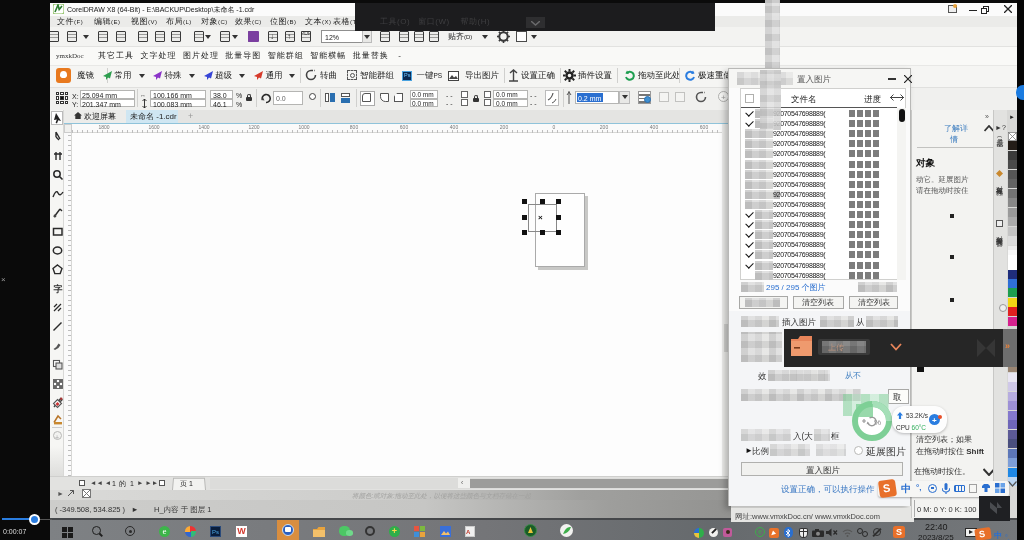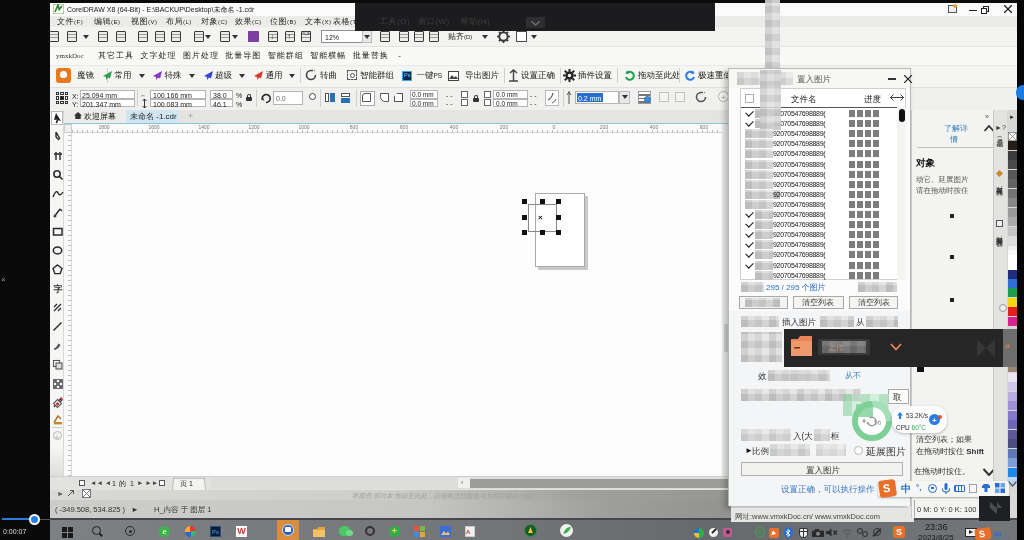--- a/index.html
+++ b/index.html
@@ -494,21 +494,21 @@
     </svg>
     <svg class="ab" style="left:842px;top:528px" width="11" height="9">
       <path d="M1 4 A6 6 0 0 1 10 4 M3 6 A4 4 0 0 1 8 6" stroke="#555" stroke-width="1.1" fill="none"></path>
       <circle cx="5.5" cy="8" r="1" fill="#555"></circle>
     </svg>
     <div class="ab" style="left:857px;top:528px;width:6px;height:6px;border:1.4px solid #2a2a2a;border-radius:50%"></div>
     <div class="ab" style="left:862px;top:531px;width:6px;height:6px;border:1.4px solid #2a2a2a;border-radius:50%"></div>
     <div class="ab" style="left:873px;top:528px;width:8px;height:8px;border:1.8px solid #2f2f2f;border-radius:50%"></div>
     <div class="ab" style="left:876px;top:526.5px;width:2px;height:11px;background:#2f2f2f;transform:rotate(45deg)"></div>
     <div class="ab" style="left:893px;top:526px;width:12px;height:12px;background:#e8702a;border-radius:2.5px;color:#fff;font-size:9px;font-weight:bold;text-align:center;line-height:12px">S</div>
-    <div class="t" style="left:925px;top:523px;font-size:9px;color:#1a1a1a">23:36</div>
+    <div class="t" style="left:925px;top:523px;font-size:9px;color:#1a1a1a">22:40</div>
     <div class="t" style="left:918px;top:533.5px;font-size:8px;color:#1a1a1a">2023/8/25</div>
 
 <div class="ab" style="left:355px;top:3px;width:359.5px;height:27.5px;background:#1c1c1e"></div>
 <div class="t" style="left:380px;top:18px;color:#3f3f41;letter-spacing:0.5px">工具(O)&nbsp;&nbsp; 窗口(W)&nbsp;&nbsp;&nbsp; 帮助(H)</div>
 <div class="ab" style="left:526px;top:17px;width:19px;height:11px;background:#2e2e30"></div>
 <svg class="ab" style="left:531px;top:20.5px" width="9" height="5">
       <path d="M0 0 L4.5 4 L9 0" stroke="#6a6a6c" stroke-width="1.4" fill="none"></path>
     </svg>
 <div class="mz" style="left:765px;top:0px;width:15px;height:69px;opacity:.9"></div>
 <div class="ab" style="left:728px;top:68px;width:183px;height:438px;background:#fbfbfb;border:1px solid #b8b8b6;box-shadow:-3px 3px 6px rgba(0,0,0,0.25)"></div>

